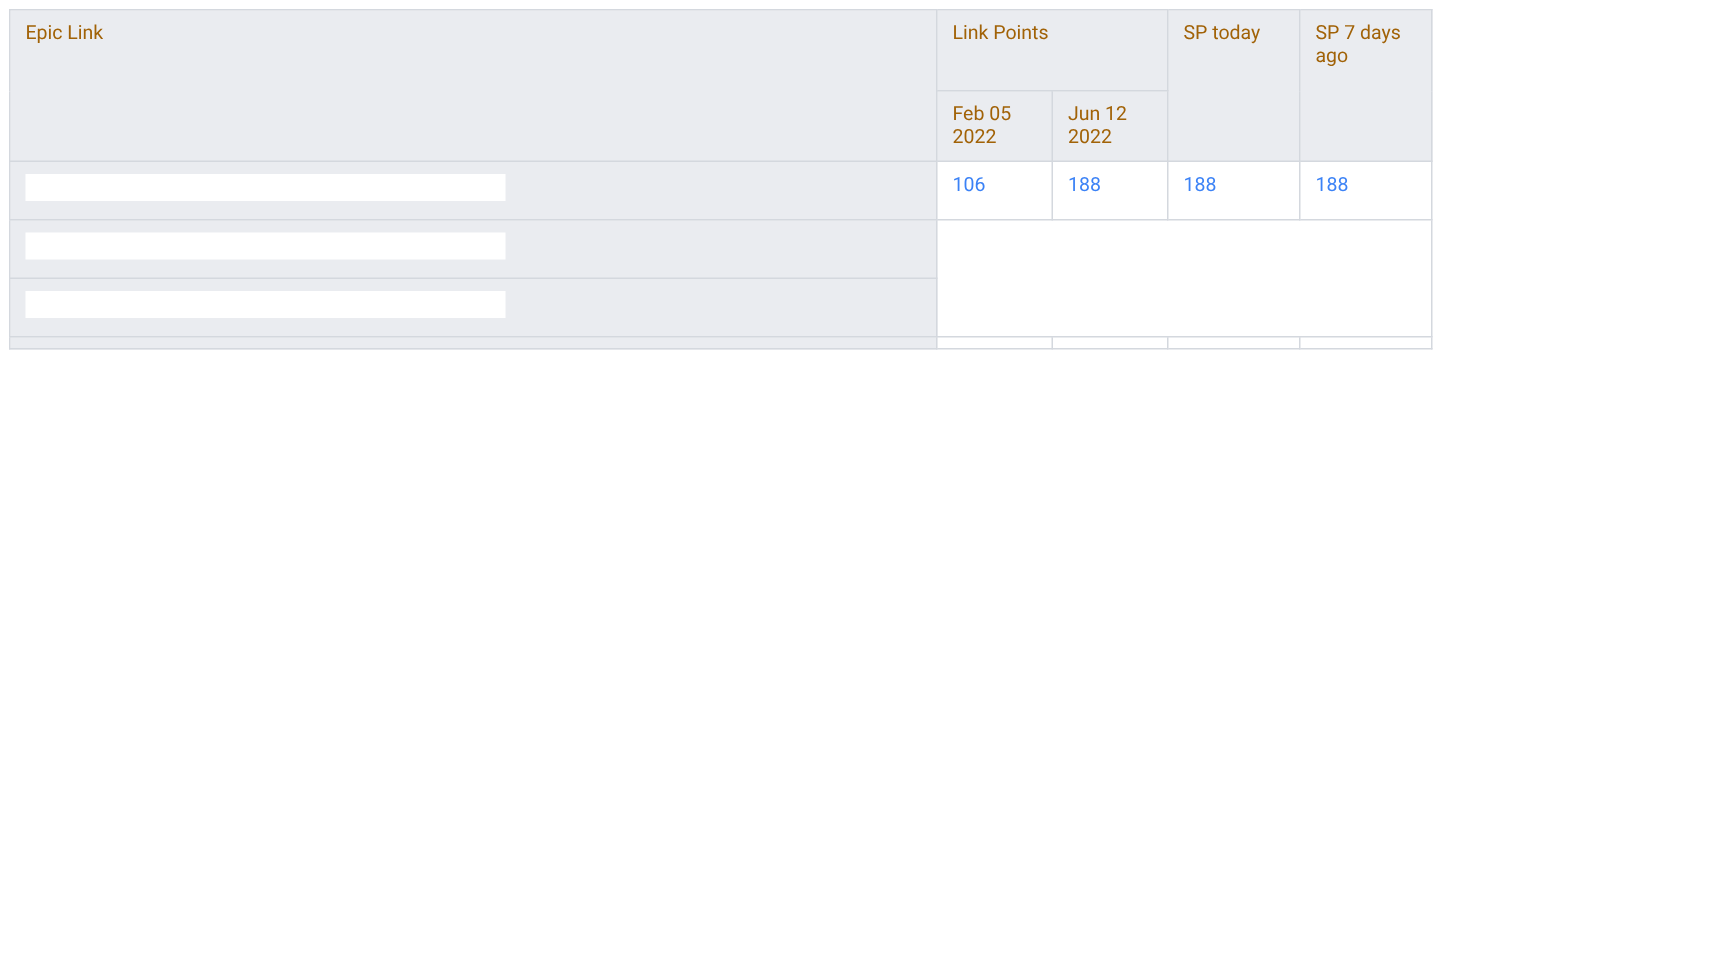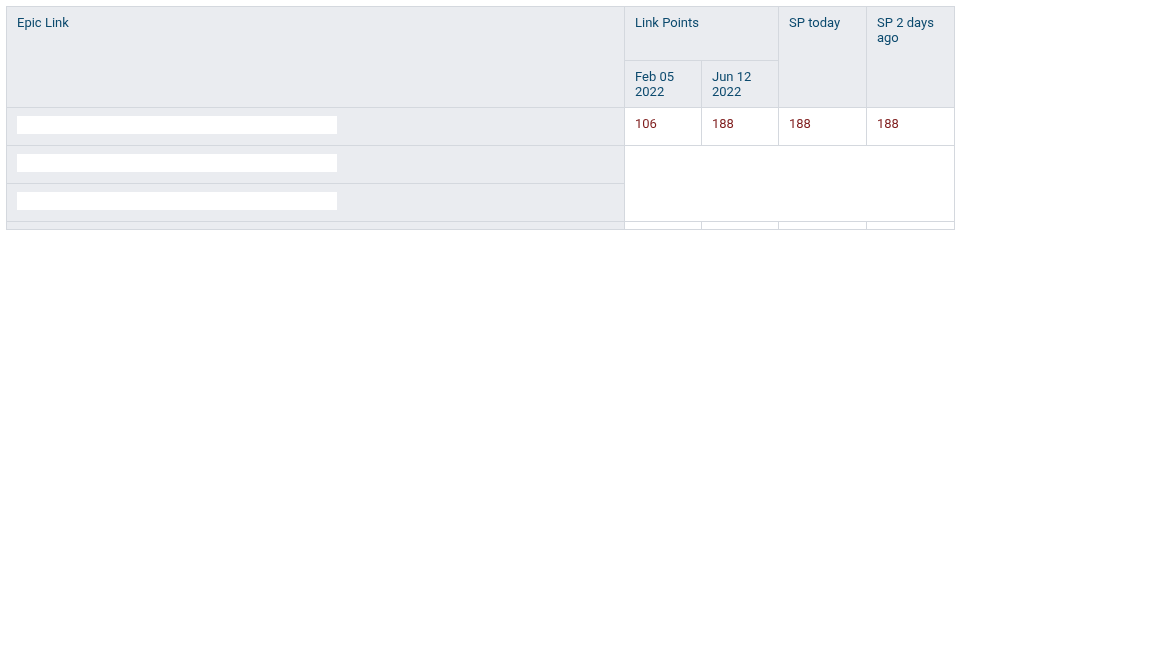--- a/index.html
+++ b/index.html
@@ -21,37 +21,37 @@
     .pivot-table th,
     .pivot-table td {
       border: 1px solid #d4d8de;
       padding: 8px 10px;
       vertical-align: top;
       text-align: left;
       font-weight: 400;
     }
     .hdr {
       background: #eaecf0;
-      color: #0c4a6e;
+      color: #a16207;
     }
     .col-epic {
       width: 618px;
     }
     .col-sp-sub {
       width: 77px;
     }
     .col-sp-today {
       width: 88px;
     }
     .col-sp-7 {
       width: 88px;
     }
     .num {
       text-align: right;
-      color: #7f1d1d;
+      color: #3b82f6;
       background: #ffffff;
     }
     .row-group td.epic-cell {
       background: #eaecf0;
     }
     .epic-redacted-block {
       display: inline-block;
       width: 320px;
       height: 18px;
       background: #ffffff;
@@ -87,21 +87,21 @@
     <col class="col-sp-sub">
     <col class="col-sp-sub">
     <col class="col-sp-today">
     <col class="col-sp-7">
   </colgroup>
   <thead>
     <tr class="hdr-top">
       <th class="hdr" rowspan="2">Epic Link</th>
       <th class="hdr" colspan="2">Link Points</th>
       <th class="hdr" rowspan="2">SP today</th>
-      <th class="hdr" rowspan="2">SP 2 days ago</th>
+      <th class="hdr" rowspan="2">SP 7 days ago</th>
     </tr>
     <tr class="hdr-sub">
       <th class="hdr">Feb 05 2022</th>
       <th class="hdr">Jun 12 2022</th>
     </tr>
   </thead>
   <tbody>
     <tr class="row-group">
       <td class="epic-cell">
         <span class="epic-redacted-block"></span>

